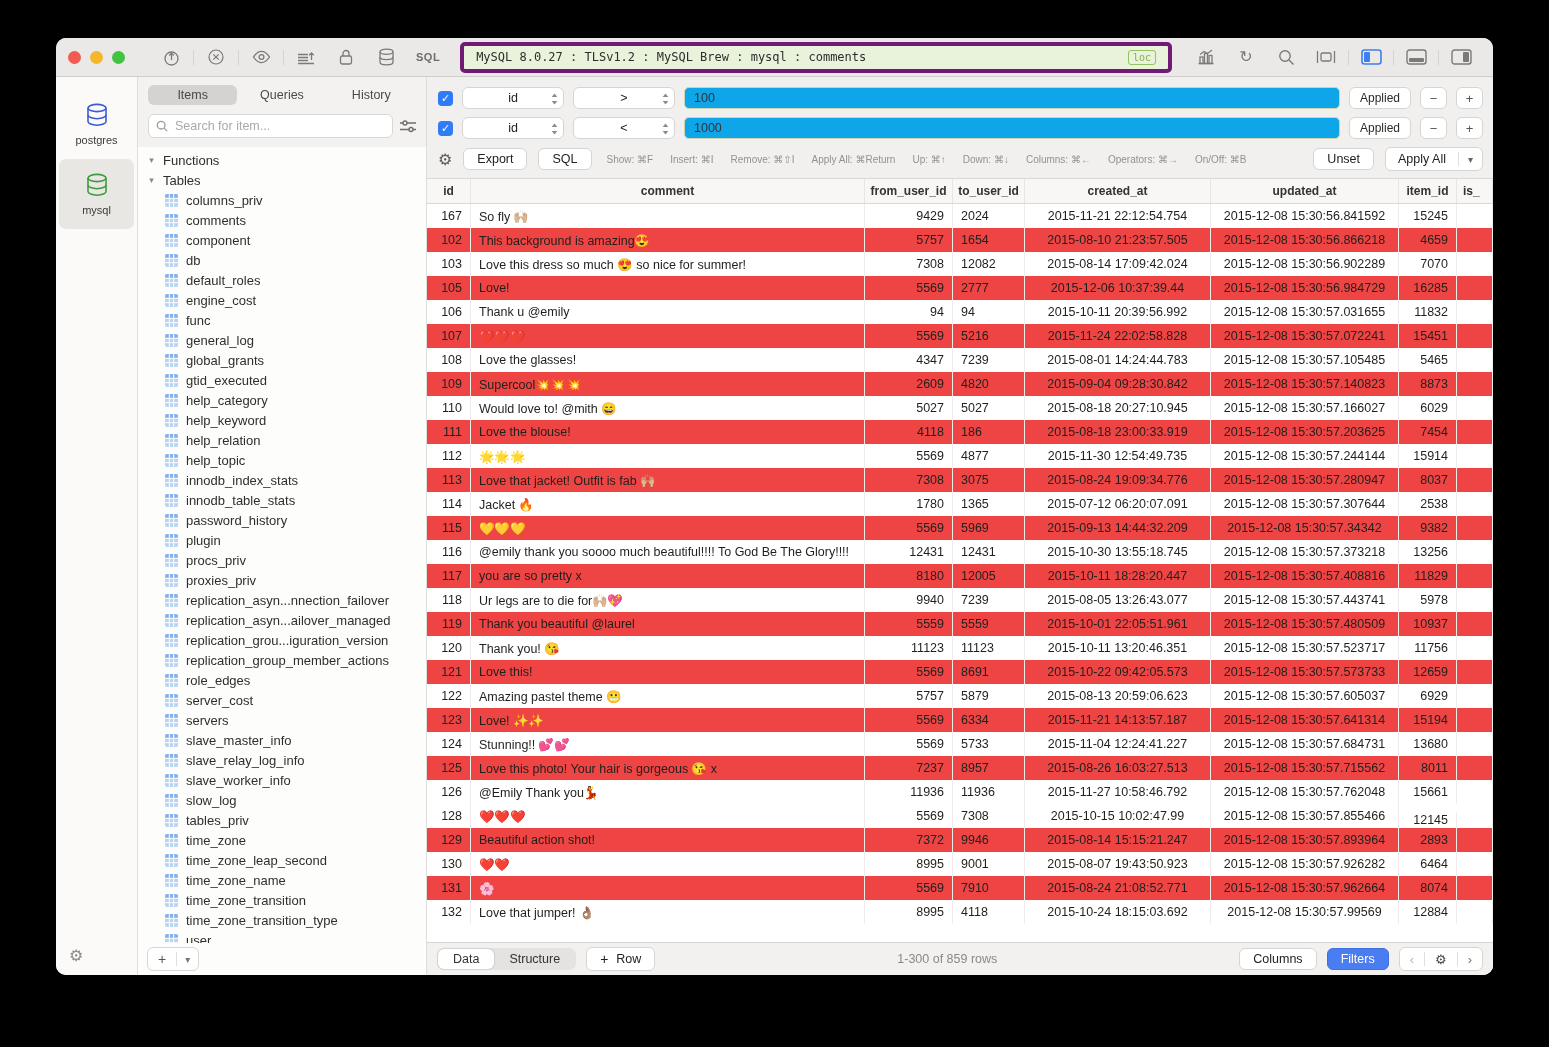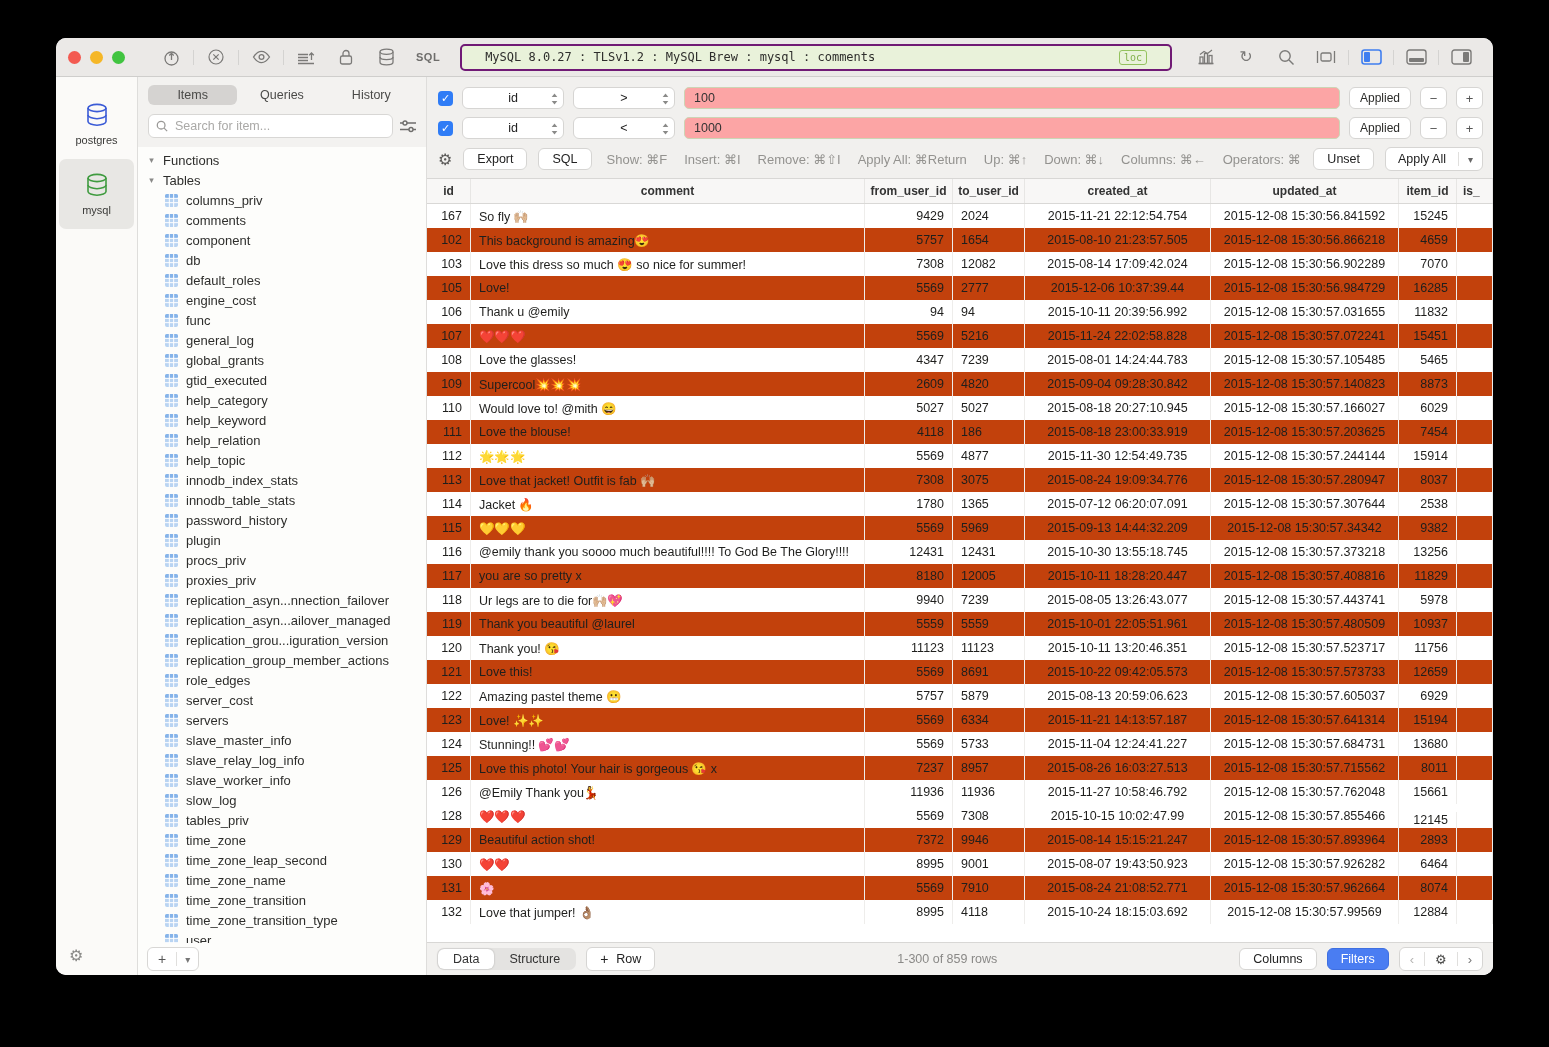--- a/index.html
+++ b/index.html
@@ -11,22 +11,22 @@
   
   .titlebar{flex:0 0 38px;background:#ebe9e7;border-bottom:1px solid #cfcecc;display:flex;
             align-items:center;padding:0 12px;}
   .traffic{display:flex;gap:9px;margin-right:26px;}
   .light{width:13px;height:13px;border-radius:50%;}
   .red{background:#f35a51}.yellow{background:#f5b727}.green{background:#41c440}
   .tb-icon{width:22px;height:22px;display:flex;align-items:center;justify-content:center;
            color:#7b7a78;margin:0 9px;flex:0 0 auto;}
   .tb-divider{width:1px;height:15px;background:#d4d3d1;margin:0 2px;}
   .sql-label{font-size:11px;font-weight:bold;color:#6e6d6b;letter-spacing:.5px;margin:0 10px;}
-  .title-field{flex:1;height:23px;background:#e9f2da;border:2px solid #701a75;border-radius:5px;
-               display:flex;align-items:center;padding:0 23px;margin:0 14px 0 10px;
+  .title-field{flex:1;height:23px;background:#e9f2da;border:4px solid #701a75;border-radius:5px;
+               display:flex;align-items:center;padding:0 12px;margin:0 14px 0 10px;
                font-family:"DejaVu Sans Mono",monospace;font-size:12px;color:#2e2e2c;min-width:0;}
   .title-text{white-space:nowrap;overflow:hidden;}
   .loc-badge{margin-left:auto;border:1px solid #94c25e;color:#83b14c;font-size:10px;
              font-family:"DejaVu Sans Mono",monospace;border-radius:3px;padding:0 4px;line-height:13px;}
   .glyph{font-size:16px;line-height:1;}
   
   .body-row{flex:1;display:flex;min-height:0;}
   
   .rail{flex:0 0 81px;background:#fbfaf8;border-right:1px solid #dedddb;display:flex;
         flex-direction:column;padding-top:12px;}
@@ -60,45 +60,45 @@
   .main{flex:1;display:flex;flex-direction:column;min-width:0;background:#fff;}
   .filters{flex:0 0 102px;background:#f1f0ee;border-bottom:1px solid #d8d7d5;
            padding:10px 10px 0 11px;box-sizing:border-box;}
   .f-row{display:flex;align-items:center;gap:9px;height:22px;margin-bottom:8px;}
   .checkbox{width:15px;height:15px;border-radius:4px;background:#2f7cf6;color:#fff;font-size:11px;
             display:flex;align-items:center;justify-content:center;flex:0 0 auto;}
   .select{width:102px;height:22px;background:#fff;border:1px solid #d6d5d3;border-radius:6px;
           display:flex;align-items:center;justify-content:center;position:relative;
           font-size:12.5px;color:#222;box-sizing:border-box;flex:0 0 auto;}
   .select .updown{position:absolute;right:5px;top:5px;}
-  .f-value{flex:1;height:22px;background:#fca5a5;border:1px solid #ccd4b4;border-radius:5px;
+  .f-value{flex:1;height:22px;background:#0ea5e9;border:1px solid #ccd4b4;border-radius:5px;
            font-size:12.5px;color:#333;padding:0 9px;box-sizing:border-box;outline:none;min-width:0;
            font-family:"Liberation Sans",sans-serif;}
   .applied{height:22px;background:#fff;border:1px solid #d6d5d3;border-radius:6px;font-size:12px;
            color:#2b2b29;padding:0 10px;flex:0 0 auto;font-family:"Liberation Sans",sans-serif;}
   .mini-btn{width:27px;height:22px;background:#fff;border:1px solid #d6d5d3;border-radius:6px;
             font-size:13px;color:#555;display:flex;align-items:center;justify-content:center;flex:0 0 auto;}
   .f-toolbar{display:flex;align-items:center;gap:11px;height:24px;}
   .gear-glyph{color:#5c5b59;font-size:16px;}
   .pill{height:22px;background:#fff;border:1px solid #d6d5d3;border-radius:6px;font-size:12.5px;
         color:#222;padding:0 13px;display:flex;align-items:center;font-family:"Liberation Sans",sans-serif;}
-  .shortcuts{display:flex;gap:17px;color:#93928f;font-size:13px;overflow:hidden;white-space:nowrap;
+  .shortcuts{display:flex;gap:17px;color:#93928f;font-size:10px;overflow:hidden;white-space:nowrap;
              flex:1;margin-left:4px;}
   .applyall{padding:0;}
   .applyall .aa-label{padding:0 12px;}
   .applyall .aa-div{width:1px;height:14px;background:#e0dfdd;}
   .applyall .aa-chev{padding:0 9px;font-size:10px;color:#666;}
   
   .thead{flex:0 0 24px;background:#f8f7f6;border-bottom:1px solid #d9d8d6;display:flex;
          font-size:12px;font-weight:bold;color:#333;overflow:hidden;}
   .th{display:flex;align-items:center;justify-content:center;border-right:1px solid #e7e6e4;
       box-sizing:border-box;white-space:nowrap;overflow:hidden;flex:0 0 auto;}
   .rows{flex:1;overflow:hidden;}
   .tr{height:24px;display:flex;font-size:12.5px;color:#1f1f1d;}
-  .tr.alt{background:#c2410c;}
+  .tr.alt{background:#ef4444;}
   .td{display:flex;align-items:center;padding:0 8px;border-right:1px solid #eeedeb;
       box-sizing:border-box;white-space:nowrap;overflow:hidden;flex:0 0 auto;}
   
   .statusbar{flex:0 0 32px;background:#f2f1ef;border-top:1px solid #d8d7d5;display:flex;
              align-items:center;padding:0 10px;gap:10px;}
   .seg{display:flex;background:#e4e3e1;border-radius:7px;padding:1px;}
   .seg-item{padding:3px 15px;font-size:12.5px;color:#333;border-radius:6px;}
   .seg-item.selected{background:#fff;box-shadow:0 0 2px rgba(0,0,0,.25);}
   .addrow{gap:8px;}
   .range{flex:1;text-align:center;color:#8a8987;font-size:12.5px;}

